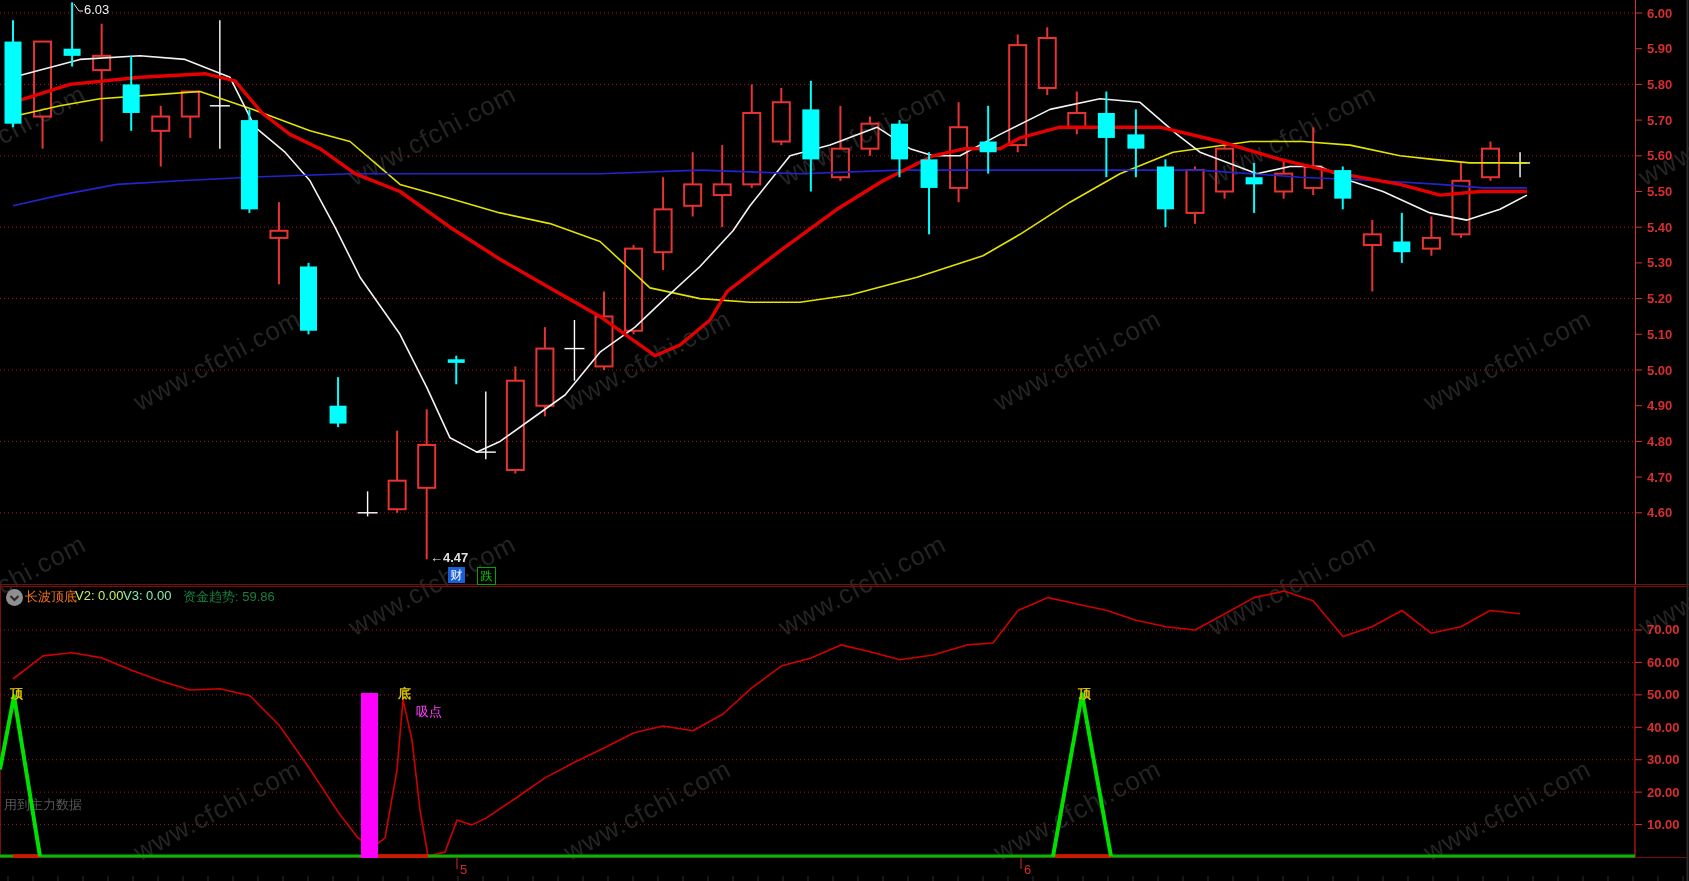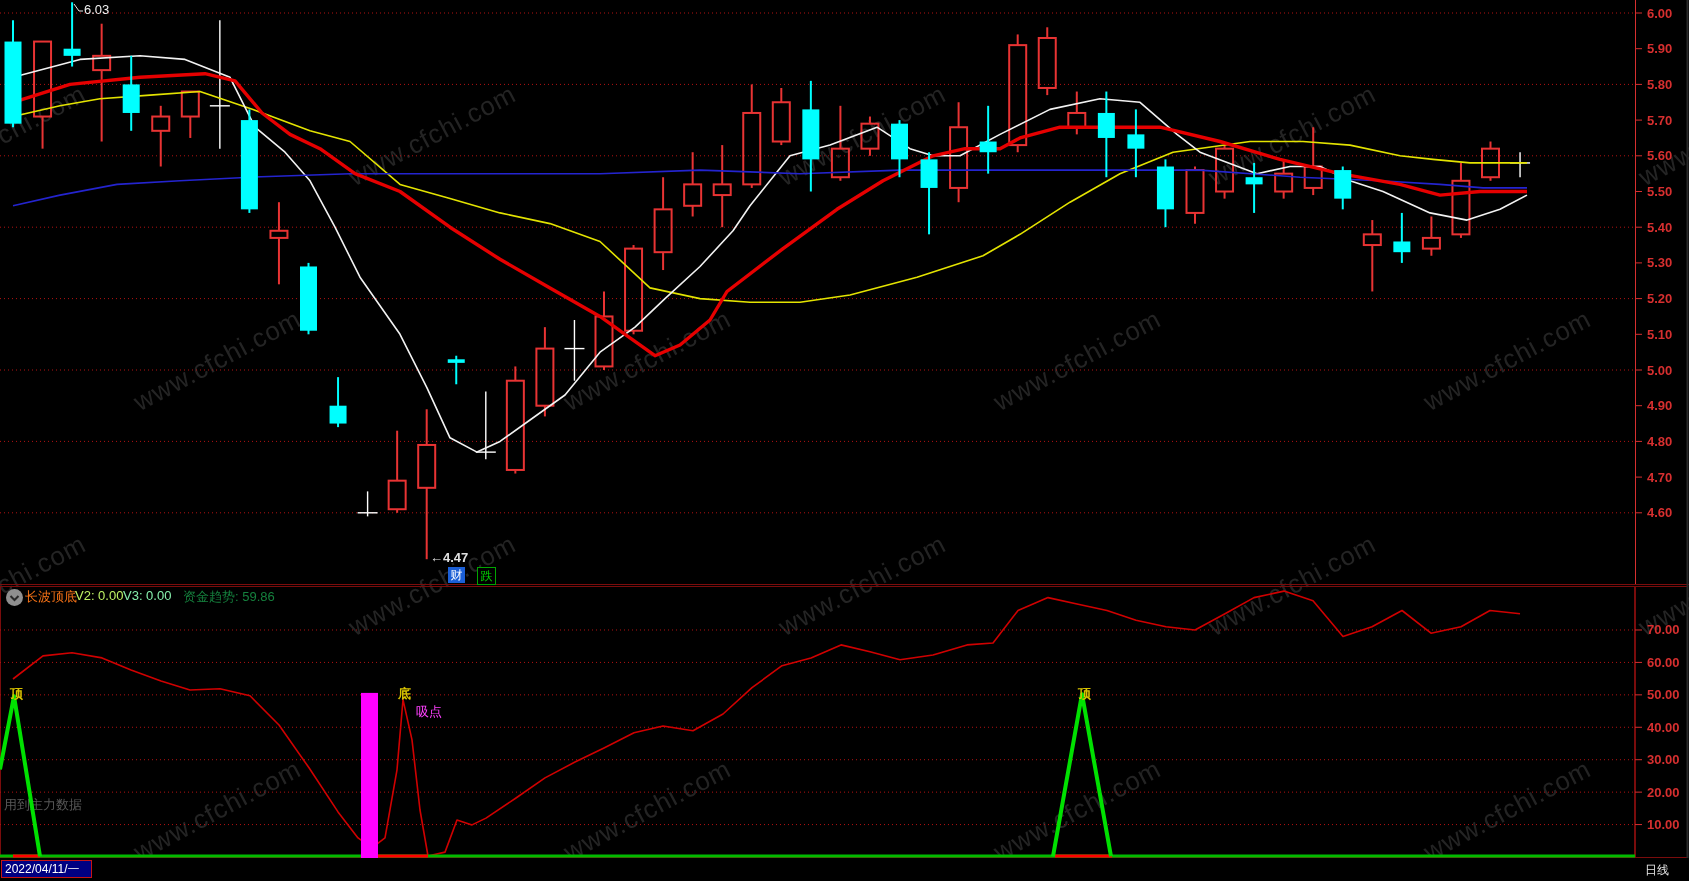--- a/index.html
+++ b/index.html
@@ -360,17 +360,13 @@
     <span class="ind-v2">V2: 0.00</span>
     <span class="ind-v3">V3: 0.00</span>
     <span class="ind-trend">资金趋势: 59.86</span>
   </div>
 
   <div class="marker" style="left: 10px; top: 685px;">顶</div>
   <div class="marker" style="left: 398px; top: 685px;">底</div>
   <div class="marker marker-absorb" style="left: 400px; top: 703px; margin-left: 16px;">吸点</div>
   <div class="marker" style="left: 1078px; top: 685px;">顶</div>
 
-  <div class="statusbar">
-    <div class="datebox">2022/04/11/一</div>
-    <div class="period">日线</div>
-  </div>
 </div>
 
 </body></html>

